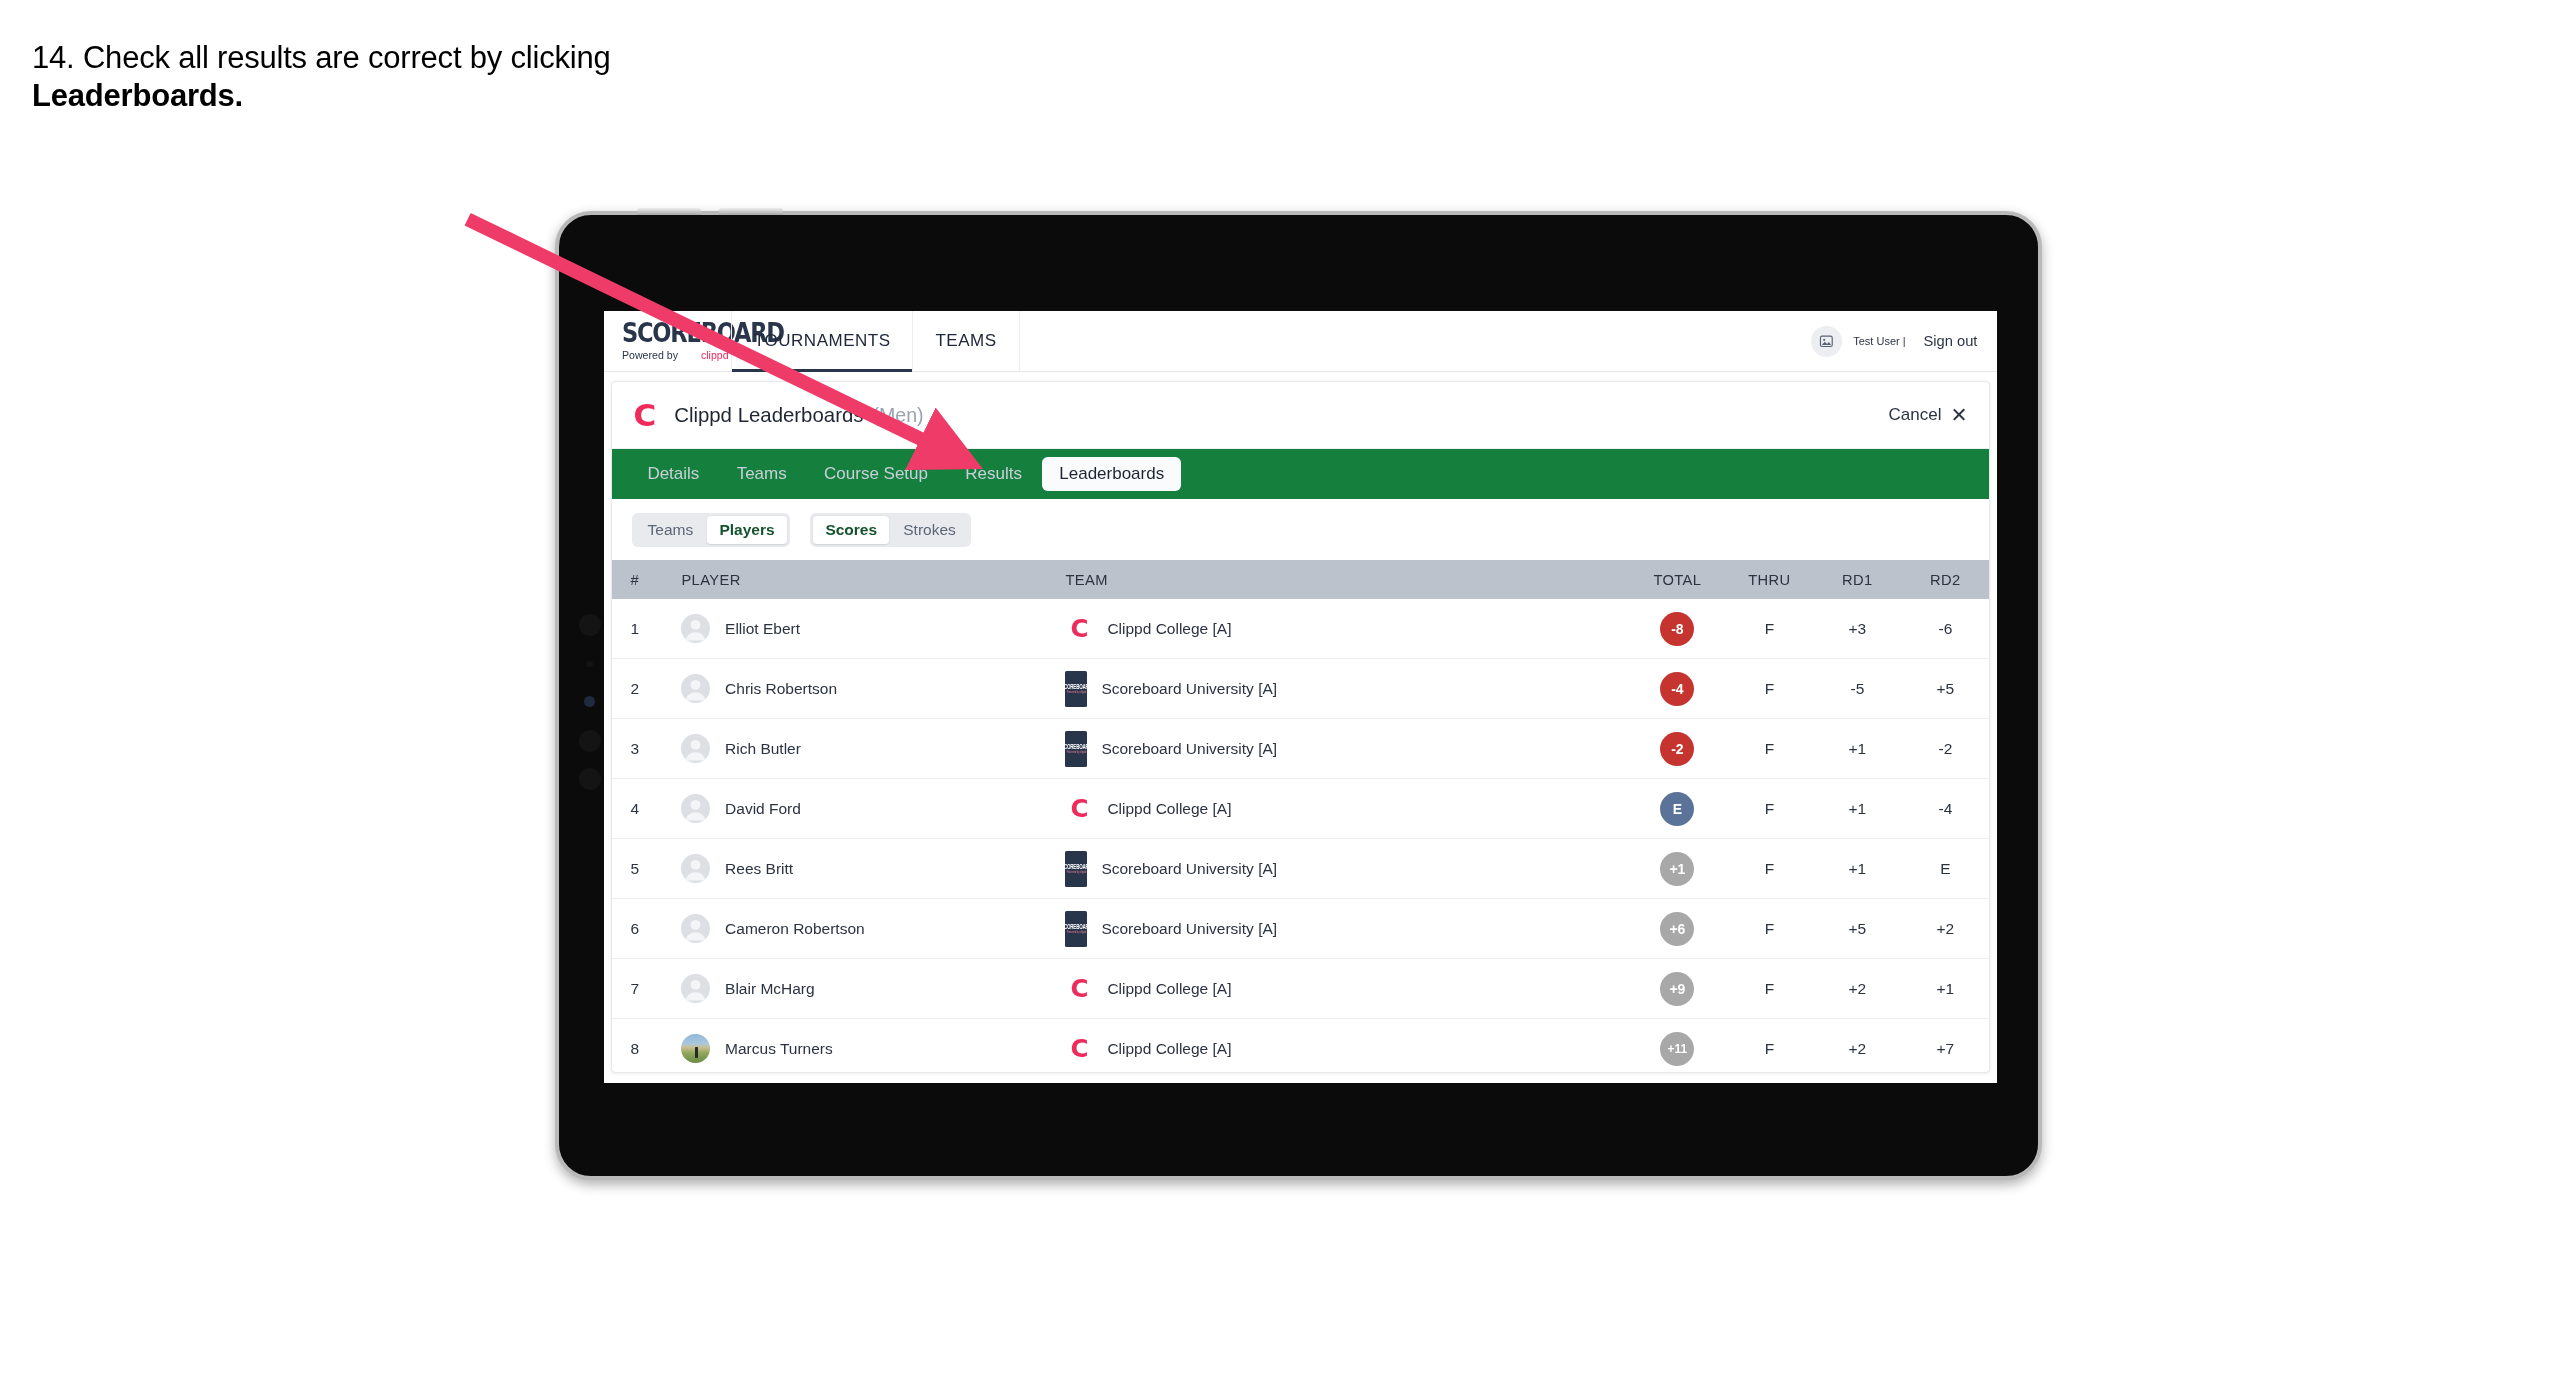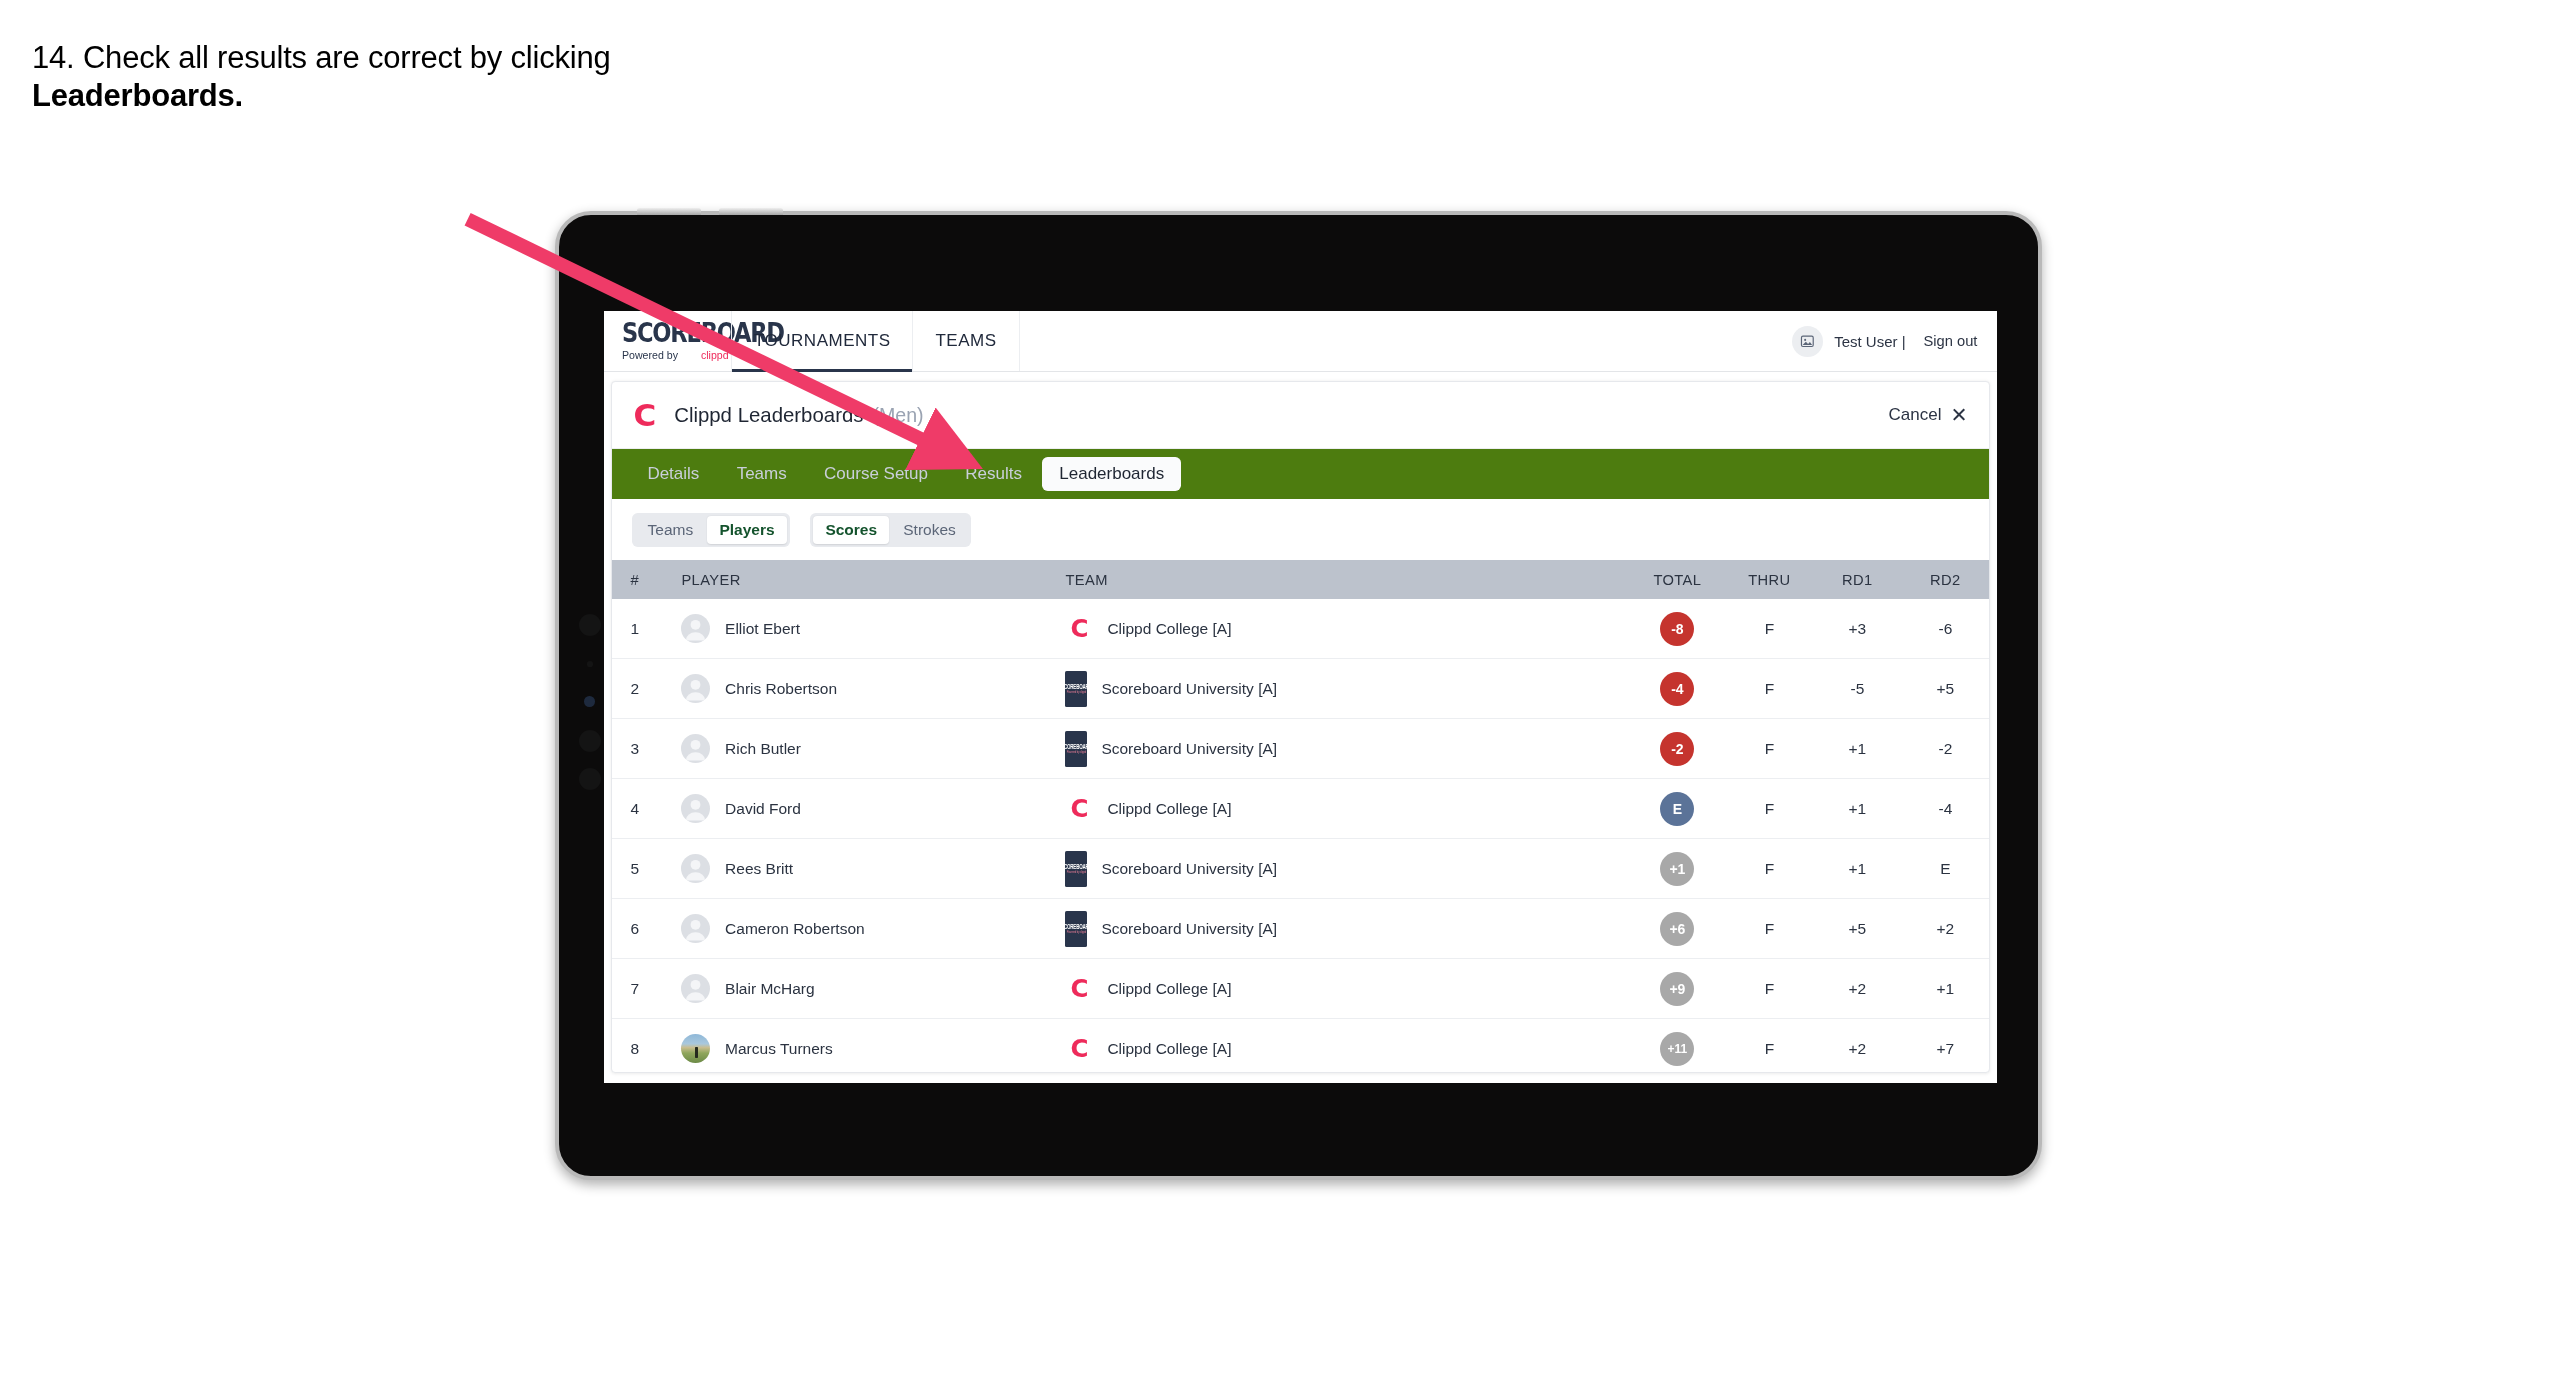--- a/index.html
+++ b/index.html
@@ -144,21 +144,21 @@
     align-items: center;
     padding-right: 19.6px;
     gap: 11.4px;
   }
   #avatar-chip {
     width: 31px; height: 31px;
     border-radius: 50%;
     background: #eceef1;
     display: flex; align-items: center; justify-content: center;
   }
-  #user-name { font-size: 15px; color: #2c3444; }
+  #user-name { font-size: 11px; color: #2c3444; }
   #sign-out  { font-size: 14.7px; color: #2c3444; margin-left: 6.5px; cursor: pointer; }
 
   
   #card {
     margin: 9px 7.4px 0 7.4px;
     background: #ffffff;
     border: 0.8px solid #e6e8ec;
     border-radius: 4.1px;
     box-shadow: 0 0.8px 3.3px rgba(0,0,0,0.08);
     overflow: hidden;
@@ -186,21 +186,21 @@
   #tourn-gender { font-size: 19.6px; color: #9aa3b2; margin-left: 9px; }
   #tourn-spacer { flex: 1; }
   #cancel-btn {
     display: flex; align-items: center; gap: 9px;
     font-size: 17px; color: #2c3444; cursor: pointer;
   }
   #cancel-x { font-size: 20.4px; line-height: 1; }
 
   
   #navbar {
-    background: #4d7c0f;
+    background: #15803d;
     height: 50px;
     display: flex;
     align-items: center;
     padding-left: 18px;
     gap: 3.3px;
   }
   .nav-tab {
     font-size: 17px;
     color: #c9cfda;
     padding: 7.4px 17px;

